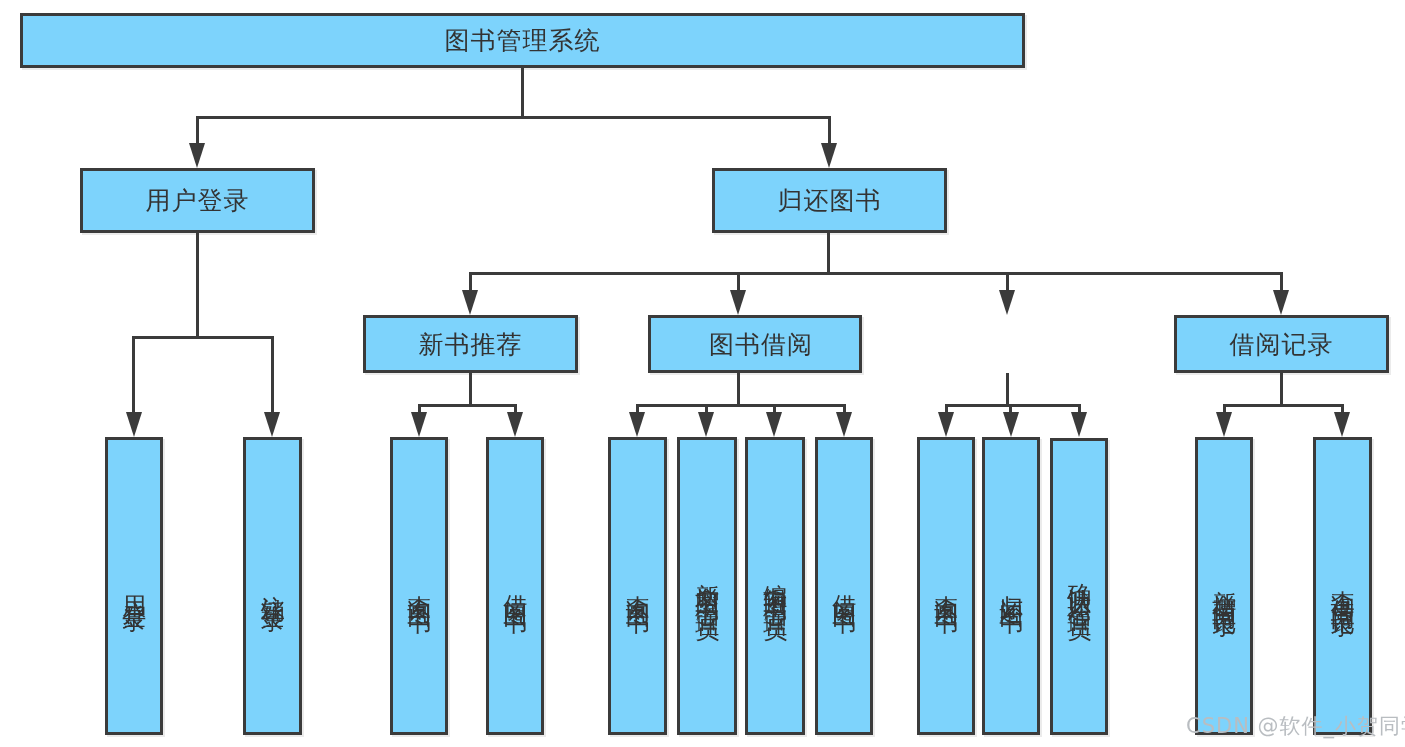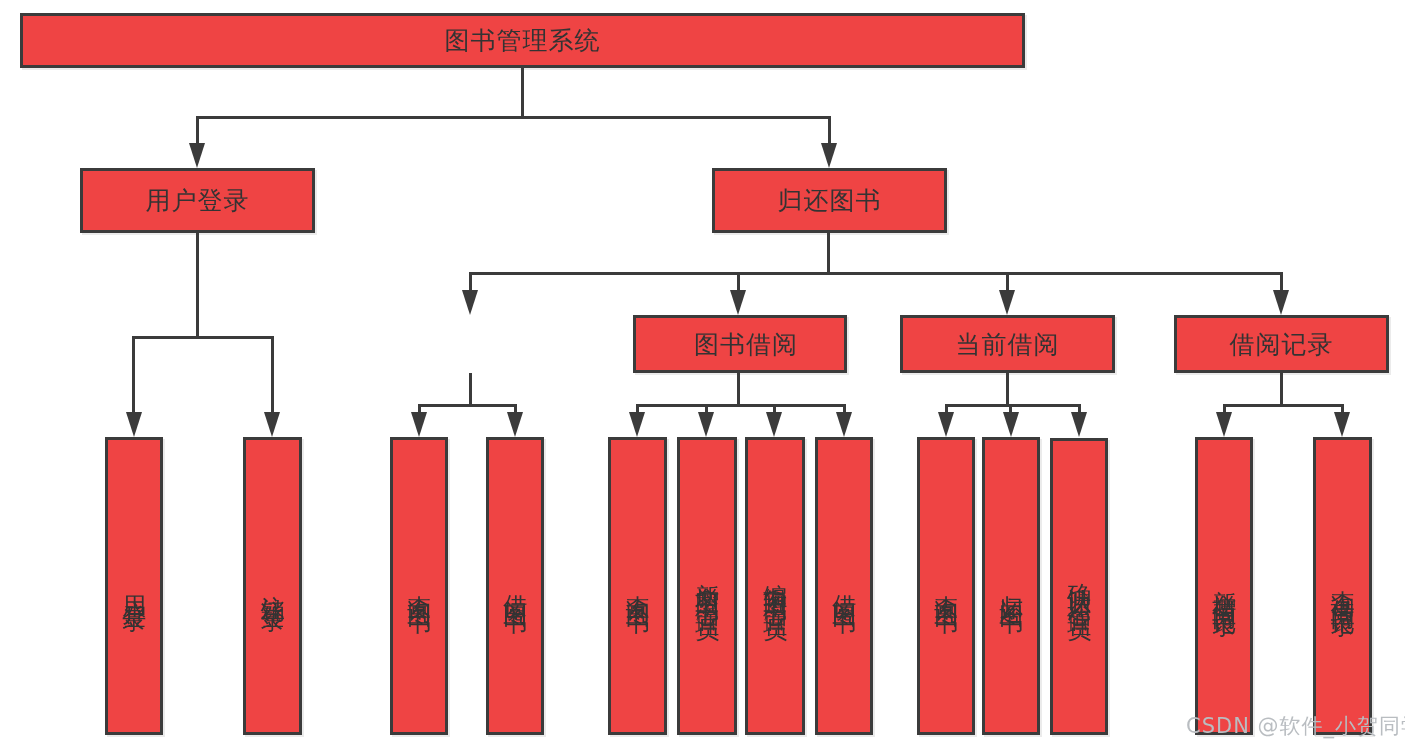--- a/index.html
+++ b/index.html
@@ -9,21 +9,21 @@
     height: 747px;
     background: #ffffff;
     font-family: "DejaVu Sans", "Liberation Sans", sans-serif;
     color: #333333;
     overflow: hidden;
   }
   .box {
     position: absolute;
     box-sizing: border-box;
     border: 3px solid #3b3b3b;
-    background: #ef4444;
+    background: #7dd3fc;
     display: flex;
     align-items: center;
     justify-content: center;
     font-size: 25px;
     letter-spacing: 1px;
     box-shadow: 2px 2px 0 rgba(0,0,0,0.08);
   }
   .vleaf {
     font-size: 24px;
   }
@@ -87,25 +87,25 @@
   <div class="ln" style="left:469px; top:272px; width:814px; height:3px;"></div>
   <div class="ln" style="left:469px; top:272px; width:3px; height:22px;"></div>
   <div class="ln" style="left:737px; top:272px; width:3px; height:22px;"></div>
   <div class="ln" style="left:1006px; top:272px; width:3px; height:22px;"></div>
   <div class="ln" style="left:1280px; top:272px; width:3px; height:22px;"></div>
   <div class="arr" style="left:462px; top:290px;"></div>
   <div class="arr" style="left:730px; top:290px;"></div>
   <div class="arr" style="left:999px; top:290px;"></div>
   <div class="arr" style="left:1273px; top:290px;"></div>
 
-  <div class="box" style="left:633px; top:315px; width:214px; height:58px;padding-left:12px;">
+  <div class="box" style="left:363px; top:315px; width:215px; height:58px;">
+    <span>新书推荐</span>
+  </div>
+  <div class="box" style="left:648px; top:315px; width:214px; height:58px;padding-left:12px;">
     <span>图书借阅</span>
-  </div>
-  <div class="box" style="left:900px; top:315px; width:215px; height:58px;">
-    <span>当前借阅</span>
   </div>
   <div class="box" style="left:1174px; top:315px; width:215px; height:58px;text-align:right;">
     <span>借阅记录</span>
   </div>
 
   <div class="ln" style="left:469px; top:373px; width:3px; height:33px;"></div>
   <div class="ln" style="left:418px; top:404px; width:99px; height:3px;"></div>
   <div class="ln" style="left:418px; top:404px; width:3px; height:12px;"></div>
   <div class="ln" style="left:514px; top:404px; width:3px; height:12px;"></div>
   <div class="arr" style="left:411px; top:412px;"></div>

